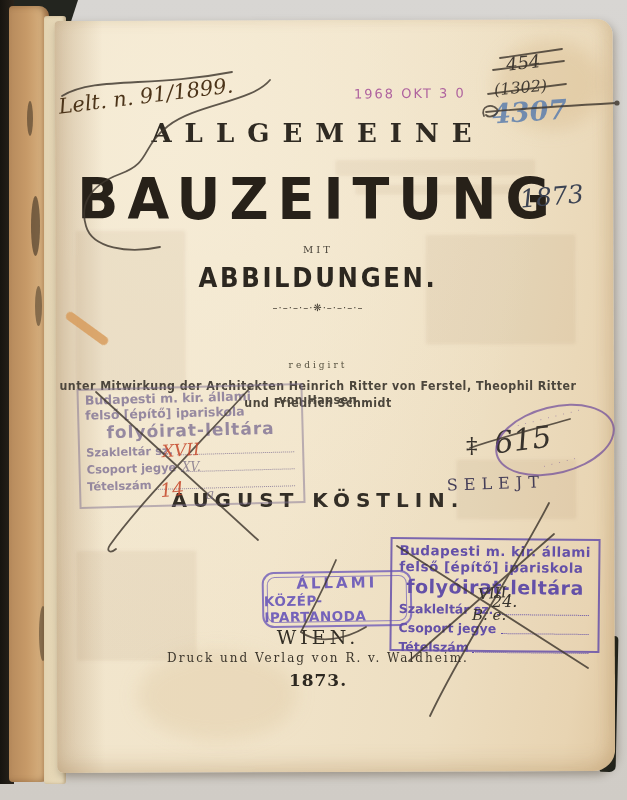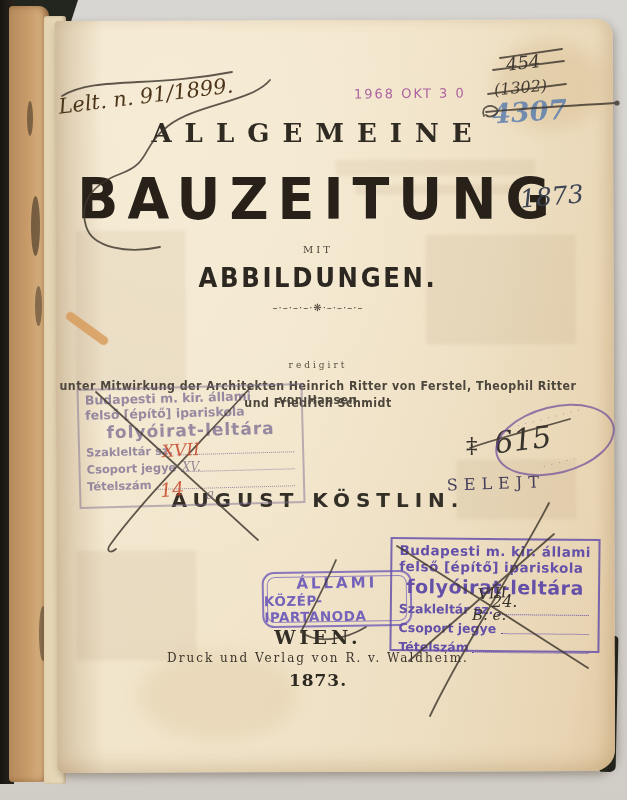--- a/index.html
+++ b/index.html
@@ -106,21 +106,21 @@
 
   <div class="row t-allg" style="top:118px;">ALLGEMEINE</div>
   <div class="row t-main" style="top:168px;">BAUZEITUNG</div>
   <div class="row t-mit" style="top:244px;">MIT</div>
   <div class="row t-abb" style="top:262px;">ABBILDUNGEN.</div>
   <div class="row t-orn" style="top:302px;">–·–·–·–·❋·–·–·–·–</div>
   <div class="row t-redig" style="top:360px;">redigirt</div>
   <div class="row t-editors" style="top:379px;">unter Mitwirkung der Architekten Heinrich Ritter von Ferstel, Theophil Ritter von Hansen</div>
   <div class="row t-editors" style="top:396px;">und Friedrich Schmidt</div>
   <div class="row t-editor" style="top:452px;margin-top:36px;">AUGUST KÖSTLIN.</div>
-  <div class="row t-city" style="top:626px;font-weight:bold;">WIEN.</div>
+  <div class="row t-city" style="top:626px;">WIEN.</div>
   <div class="row t-imprint" style="top:651px;">Druck und Verlag von R. v. Waldheim.</div>
   <div class="row t-year" style="top:670px;">1873.</div>
 
   <div class="datestamp">1968 OKT 3  0</div>
 
   <div class="hw hw-lelt">Lelt. n. 91/1899.</div>
   <div class="hw hw-454">454</div>
   <div class="hw hw-1302">(1302)</div>
   <div class="hw hw-4307">4307</div>
   <div class="hw hw-1873">1873</div>

